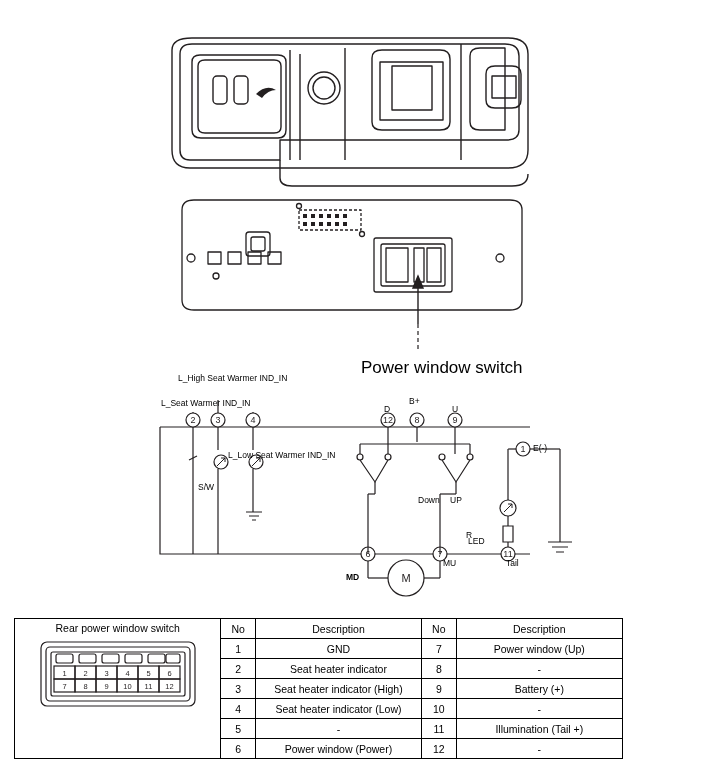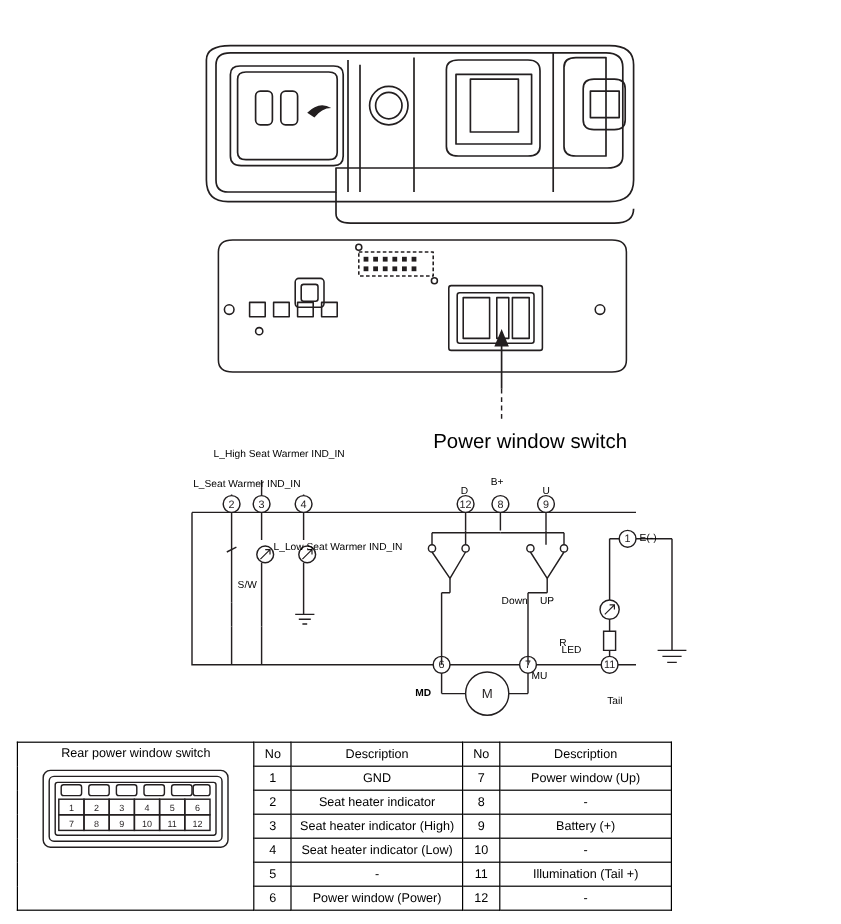--- a/index.html
+++ b/index.html
@@ -3,21 +3,21 @@
 <meta charset="utf-8">
 <style>
   html,body{margin:0;padding:0;background:#fff;}
   body{width:701px;height:770px;position:relative;font-family:"Liberation Sans",sans-serif;color:#000;}
   .stage{position:absolute;left:0;top:0;width:701px;height:770px;}
   svg{display:block;}
   .lbl-sm{position:absolute;font-size:8.5px;color:#000;white-space:nowrap;}
   .lbl-pw{position:absolute;font-size:17px;color:#000;white-space:nowrap;}
 
   
-  .pintable{position:absolute;left:14px;top:618px;width:546px;border-collapse:collapse;}
+  .pintable{position:absolute;left:14px;top:618px;width:609px;border-collapse:collapse;}
   .pintable td,.pintable th{border:1px solid #000;font-size:10.5px;font-weight:normal;text-align:center;height:19px;padding:0 2px;}
   .col-no{width:36px;}
   .col-desc{width:205px;margin-top:48px;}
   .conncell{width:218px;vertical-align:middle;padding:0;}
   .conn-wrap{position:relative;width:100%;height:100%;}
   .conn-title{font-size:10.5px;padding:3px 0 2px;}
 
   
   .connbox{position:relative;margin:2px auto 4px;width:160px;height:72px;}
 </style>
@@ -220,21 +220,21 @@
 <div class="lbl-sm" style="left:409px;top:396px;">B+</div>
 <div class="lbl-sm" style="left:452px;top:404px;">U</div>
 <div class="lbl-sm" style="left:533px;top:443px;">E(-)</div>
 <div class="lbl-sm" style="left:198px;top:482px;">S/W</div>
 <div class="lbl-sm" style="left:374px;top:495px;padding-left:44px;">Down</div>
 <div class="lbl-sm" style="left:450px;top:495px;">UP</div>
 <div class="lbl-sm" style="left:468px;top:512px;margin-top:24px;">LED</div>
 <div class="lbl-sm" style="left:466px;top:530px;">R</div>
 <div class="lbl-sm" style="left:346px;top:572px;font-weight:bold;">MD</div>
 <div class="lbl-sm" style="left:443px;top:558px;text-align:center;">MU</div>
-<div class="lbl-sm" style="left:506px;top:558px;margin-top:21px;">Tail</div>
+<div class="lbl-sm" style="left:506px;top:558px;">Tail</div>
 
 <table class="pintable">
   <tbody>
         <tr>
     <td class="conncell" rowspan="7">
       <div class="conn-wrap">
         <div class="conn-title">Rear power window switch</div>
         <div class="connbox">
           <svg width="160" height="72">
             <g fill="none" stroke="#231f20" stroke-width="1.2">

